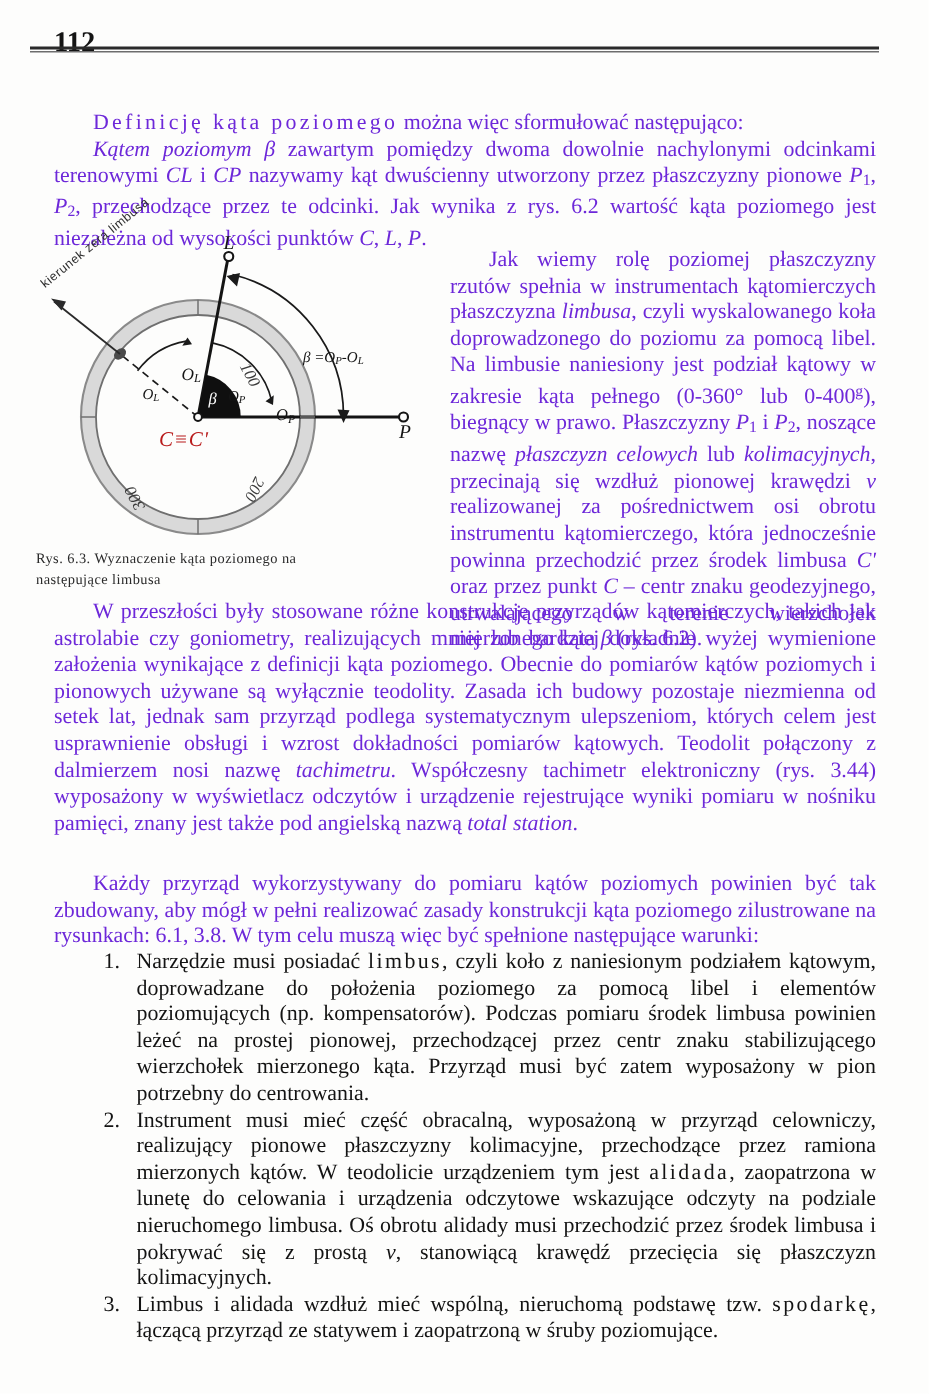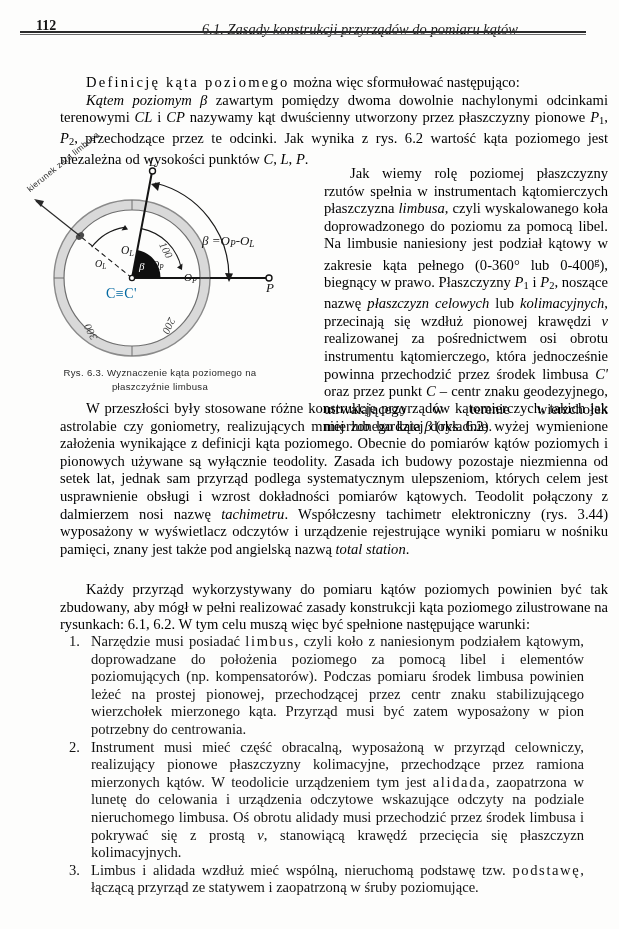--- a/index.html
+++ b/index.html
@@ -31,21 +31,21 @@
     top: 18px;
     width: 548px;
     height: 34px;
   }
   .folio {
     position: absolute;
     left: 0;
     top: 0;
     font-family: "Liberation Serif", serif;
     font-weight: bold;
-    font-size: 14px;
+    font-size: 19px;
     letter-spacing: 0px;
     color: #141414;
   }
   .head-title {
     position: absolute;
     left: 100px;
     top: 3px;
     width: 448px;
     text-align: center;
     font-style: italic;
@@ -69,23 +69,22 @@
     height: 1px;
     background: #6d6d6d;
   }
 
   
   .col {
     position: absolute;
     font-size: 14.6px;
     line-height: 17.6px;
     text-align: justify;
-    color: #000000;
+    color: #6d28d9;
     hyphens: manual;
-    margin-left: 24px;
   }
   .p-indent { text-indent: 26px; }
   i, .it { font-style: italic; }
   .tracked { letter-spacing: 2.2px; }
   .tracked-s { letter-spacing: 1.6px; margin-top: 32px; }
   sub {
     font-size: 0.72em;
     vertical-align: -0.22em;
   }
   sup {
@@ -147,41 +146,39 @@
     left: 24px;
     top: 160px;
     width: 272px;
     height: 250px;
   }
   .fig-caption {
     position: absolute;
     left: 0px;
     top: 206px;
     width: 272px;
-    text-align: center;
-    font-family: Liberation Sans, sans-serif;
+    font-family: Liberation Serif, serif;
     font-size: 9.6px;
     line-height: 13.5px;
     letter-spacing: 0.3px;
     color: #2a2a2a;
   }
   .fig-svg {
     position: absolute;
     left: 0;
     top: 0;
   }
 </style>
 </head>
 <body>
 
 <div class="page">
 
   <div class="header">
     <div class="folio">112</div>
-    <div class="head-title">6.1. Zasady konstrukcji przyrządów do pomiaru kątów</div>
   </div>
   <div class="head-rule"></div>
 
   <div class="col" id="intro">
     <div class="p-indent"><span class="tracked">Definicję kąta poziomego</span><span> można więc sformułować następująco:</span></div>
     <div class="p-indent"><i>Kątem poziomym </i><i>β</i><span> zawartym pomiędzy dwoma dowolnie nachylonymi odcinkami terenowymi </span><i>CL</i><span> i </span><i>CP</i><span> nazywamy kąt dwuścienny utworzony przez płaszczyzny pionowe </span><i>P</i><sub>1</sub><span>, </span><i>P</i><sub>2</sub><span>, przechodzące przez te odcinki. Jak wynika z rys. 6.2 wartość kąta poziomego jest niezależna od wysokości punktów </span><i>C</i><span>, </span><i>L</i><span>, </span><i>P</i><span>.</span></div>
   </div>
 
   <div class="figure">
     <svg class="fig-svg" width="272" height="205" viewBox="0 0 272 205">
@@ -233,50 +230,50 @@
     <div style="position:absolute;left:97px;top:84px;font-style:italic;font-size:11.5px;color:#141414;"><span>O</span><sub>L</sub></div>
 
     <div style="position:absolute;left:71px;top:98px;font-style:italic;font-size:10px;color:#141414;"><span>O</span><sub>L</sub></div>
 
     <div style="position:absolute;left:128px;top:99px;font-style:italic;font-size:10px;color:#141414;"><span>O</span><sub>P</sub></div>
 
     <div style="position:absolute;left:160px;top:111px;font-style:italic;font-size:11px;color:#141414;"><span>O</span><sub>P</sub></div>
 
     <div style="position:absolute;left:115px;top:100px;font-style:italic;font-size:11px;color:#ffffff;">β</div>
 
-    <div style="position:absolute;left:82px;top:126px;font-size:14px;color:#0369a1;
+    <div style="position:absolute;left:82px;top:126px;font-style:italic;font-size:14px;color:#b91c1c;
                 letter-spacing:0.5px;">C≡C'</div>
 
-    <div style="position:absolute;left:178px;top:73px;font-style:italic;font-size:13px;color:#141414;
+    <div style="position:absolute;left:178px;top:73px;font-style:italic;font-size:10px;color:#141414;
                 white-space:nowrap;"><span>β</span><span> =</span><span>O</span><sub>P</sub><span>-</span><span>O</span><sub>L</sub></div>
 
     <div style="position:absolute;left:134px;top:84px;transform:rotate(62deg);font-style:italic;
                 font-size:11px;color:#3a3a3a;">100</div>
     <div style="position:absolute;left:137px;top:160px;transform:rotate(116deg);font-style:italic;
                 font-size:11px;color:#3a3a3a;">200</div>
     <div style="position:absolute;left:58px;top:166px;transform:rotate(-118deg);font-style:italic;
                 font-size:11px;color:#3a3a3a;">300</div>
 
     <div class="fig-caption">
       <span>Rys. 6.3. Wyznaczenie kąta poziomego na</span><br>
-      <span>płaszczyźnie limbusa</span>
+      <span>następujące limbusa</span>
     </div>
   </div>
 
   <div class="col p-indent" id="right-col"><span>Jak wiemy rolę poziomej płaszczyzny rzutów spełnia w instrumentach kątomierczych płaszczyzna </span><i>limbusa</i><span>, czyli wyskalowanego koła doprowadzonego do poziomu za pomocą libel. Na limbusie naniesiony jest podział kątowy w zakresie kąta pełnego (0-360° lub 0-400</span><sup>g</sup><span>), biegnący w prawo. Płaszczyzny </span><i>P</i><sub>1</sub><span> i </span><i>P</i><sub>2</sub><span>, noszące nazwę </span><i>płaszczyzn celowych</i><span> lub </span><i>kolimacyjnych</i><span>, przecinają się wzdłuż pionowej krawędzi </span><i>v</i><span> realizowanej za pośrednictwem osi obrotu instrumentu kątomierczego, która jednocześnie powinna przechodzić przez środek limbusa </span><i>C'</i><span> oraz przez punkt </span><i>C</i><span> – centr znaku geodezyjnego, utrwalającego w terenie wierzchołek mierzonego kąta </span><i>β</i><span> (rys. 6.2).</span></div>
 
   <div class="col p-indent" id="para-past"><span>W przeszłości były stosowane różne konstrukcje przyrządów kątomierczych, takich jak astrolabie czy goniometry, realizujących mniej lub bardziej dokładnie wyżej wymienione założenia wynikające z definicji kąta poziomego. Obecnie do pomiarów kątów poziomych i pionowych używane są wyłącznie teodolity. Zasada ich budowy pozostaje niezmienna od setek lat, jednak sam przyrząd podlega systematycznym ulepszeniom, których celem jest usprawnienie obsługi i wzrost dokładności pomiarów kątowych. Teodolit połączony z dalmierzem nosi nazwę </span><i>tachimetru</i><span>. Współczesny tachimetr elektroniczny (rys. 3.44) wyposażony w wyświetlacz odczytów i urządzenie rejestrujące wyniki pomiaru w nośniku pamięci, znany jest także pod angielską nazwą </span><i>total station</i><span>.</span></div>
 
-  <div class="col p-indent" id="para-each"><span>Każdy przyrząd wykorzystywany do pomiaru kątów poziomych powinien być tak zbudowany, aby mógł w pełni realizować zasady konstrukcji kąta poziomego zilustrowane na rysunkach: 6.1, 6.2. W tym celu muszą więc być spełnione następujące warunki:</span></div>
+  <div class="col p-indent" id="para-each"><span>Każdy przyrząd wykorzystywany do pomiaru kątów poziomych powinien być tak zbudowany, aby mógł w pełni realizować zasady konstrukcji kąta poziomego zilustrowane na rysunkach: 6.1, 3.8. W tym celu muszą więc być spełnione następujące warunki:</span></div>
 
   <ol class="conds">
     <li>
       <span class="num">1.</span><span>Narzędzie musi posiadać </span><span class="tracked-s">limbus</span><span>, czyli koło z naniesionym podziałem kątowym, doprowadzane do położenia poziomego za pomocą libel i elementów poziomujących (np. kompensatorów). Podczas pomiaru środek limbusa powinien leżeć na prostej pionowej, przechodzącej przez centr znaku stabilizującego wierzchołek mierzonego kąta. Przyrząd musi być zatem wyposażony w pion potrzebny do centrowania.</span>
     </li>
     <li>
       <span class="num">2.</span><span>Instrument musi mieć część obracalną, wyposażoną w przyrząd celowniczy, realizujący pionowe płaszczyzny kolimacyjne, przechodzące przez ramiona mierzonych kątów. W teodolicie urządzeniem tym jest </span><span class="tracked-s">alidada</span><span>, zaopatrzona w lunetę do celowania i urządzenia odczytowe wskazujące odczyty na podziale nieruchomego limbusa. Oś obrotu alidady musi przechodzić przez środek limbusa i pokrywać się z prostą </span><i>v</i><span>, stanowiącą krawędź przecięcia się płaszczyzn kolimacyjnych.</span>
     </li>
     <li>
-      <span class="num">3.</span><span>Limbus i alidada wzdłuż mieć wspólną, nieruchomą podstawę tzw. </span><span class="tracked-s">podstawę</span><span>, łączącą przyrząd ze statywem i zaopatrzoną w śruby poziomujące.</span>
+      <span class="num">3.</span><span>Limbus i alidada wzdłuż mieć wspólną, nieruchomą podstawę tzw. </span><span class="tracked-s">spodarkę</span><span>, łączącą przyrząd ze statywem i zaopatrzoną w śruby poziomujące.</span>
     </li>
   </ol>
 
 </div>
 
 </body></html>

